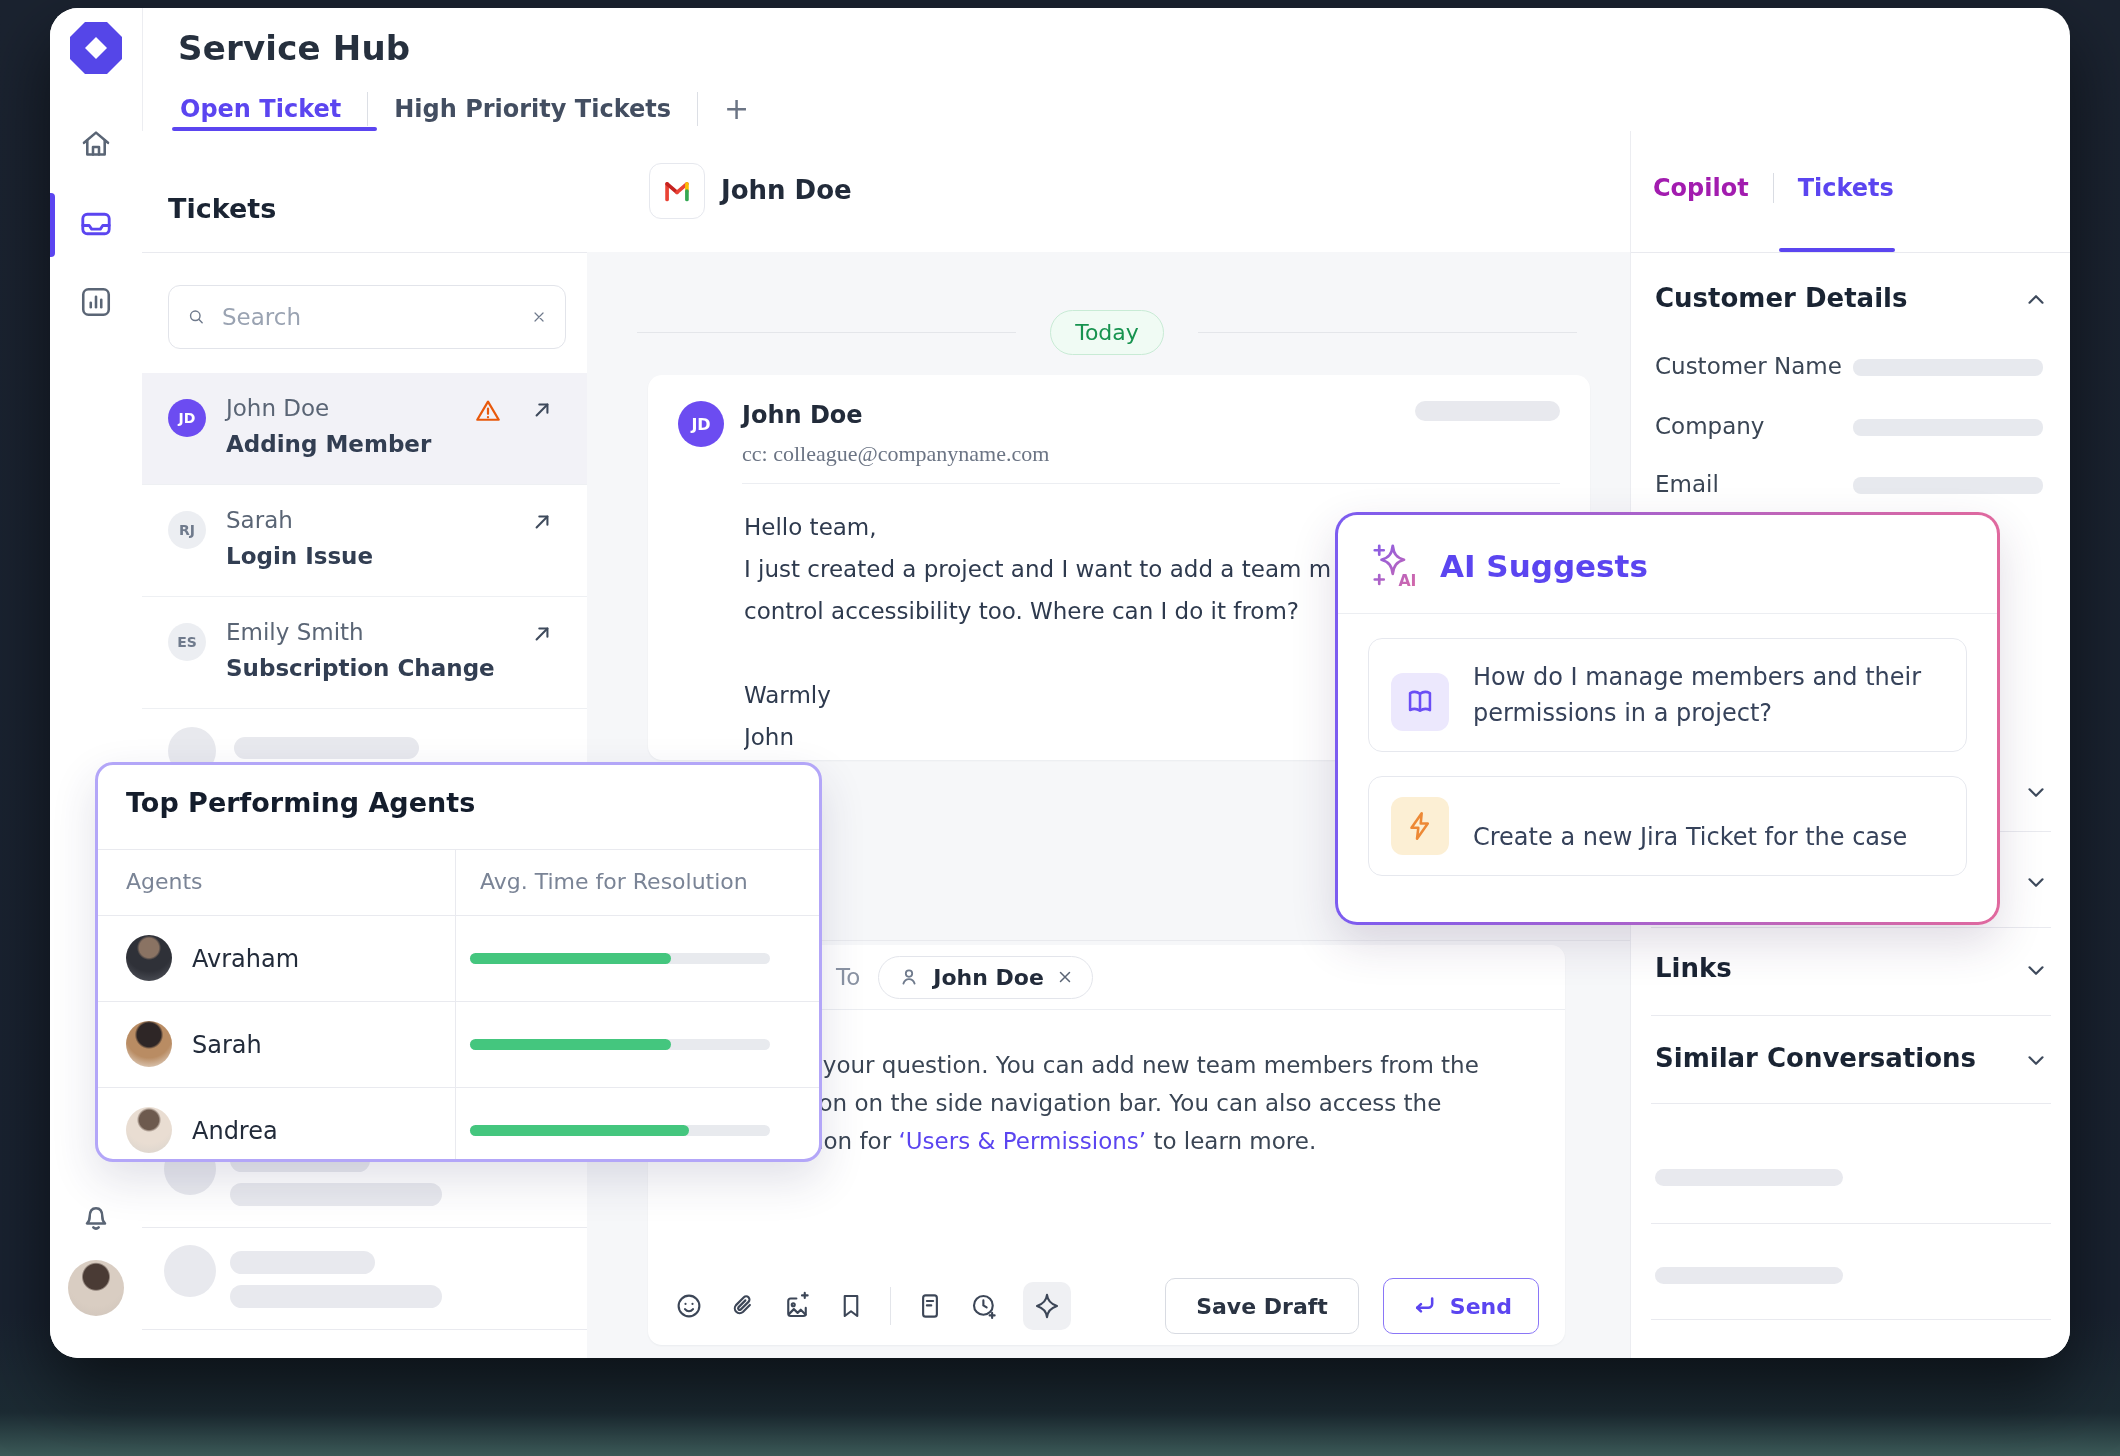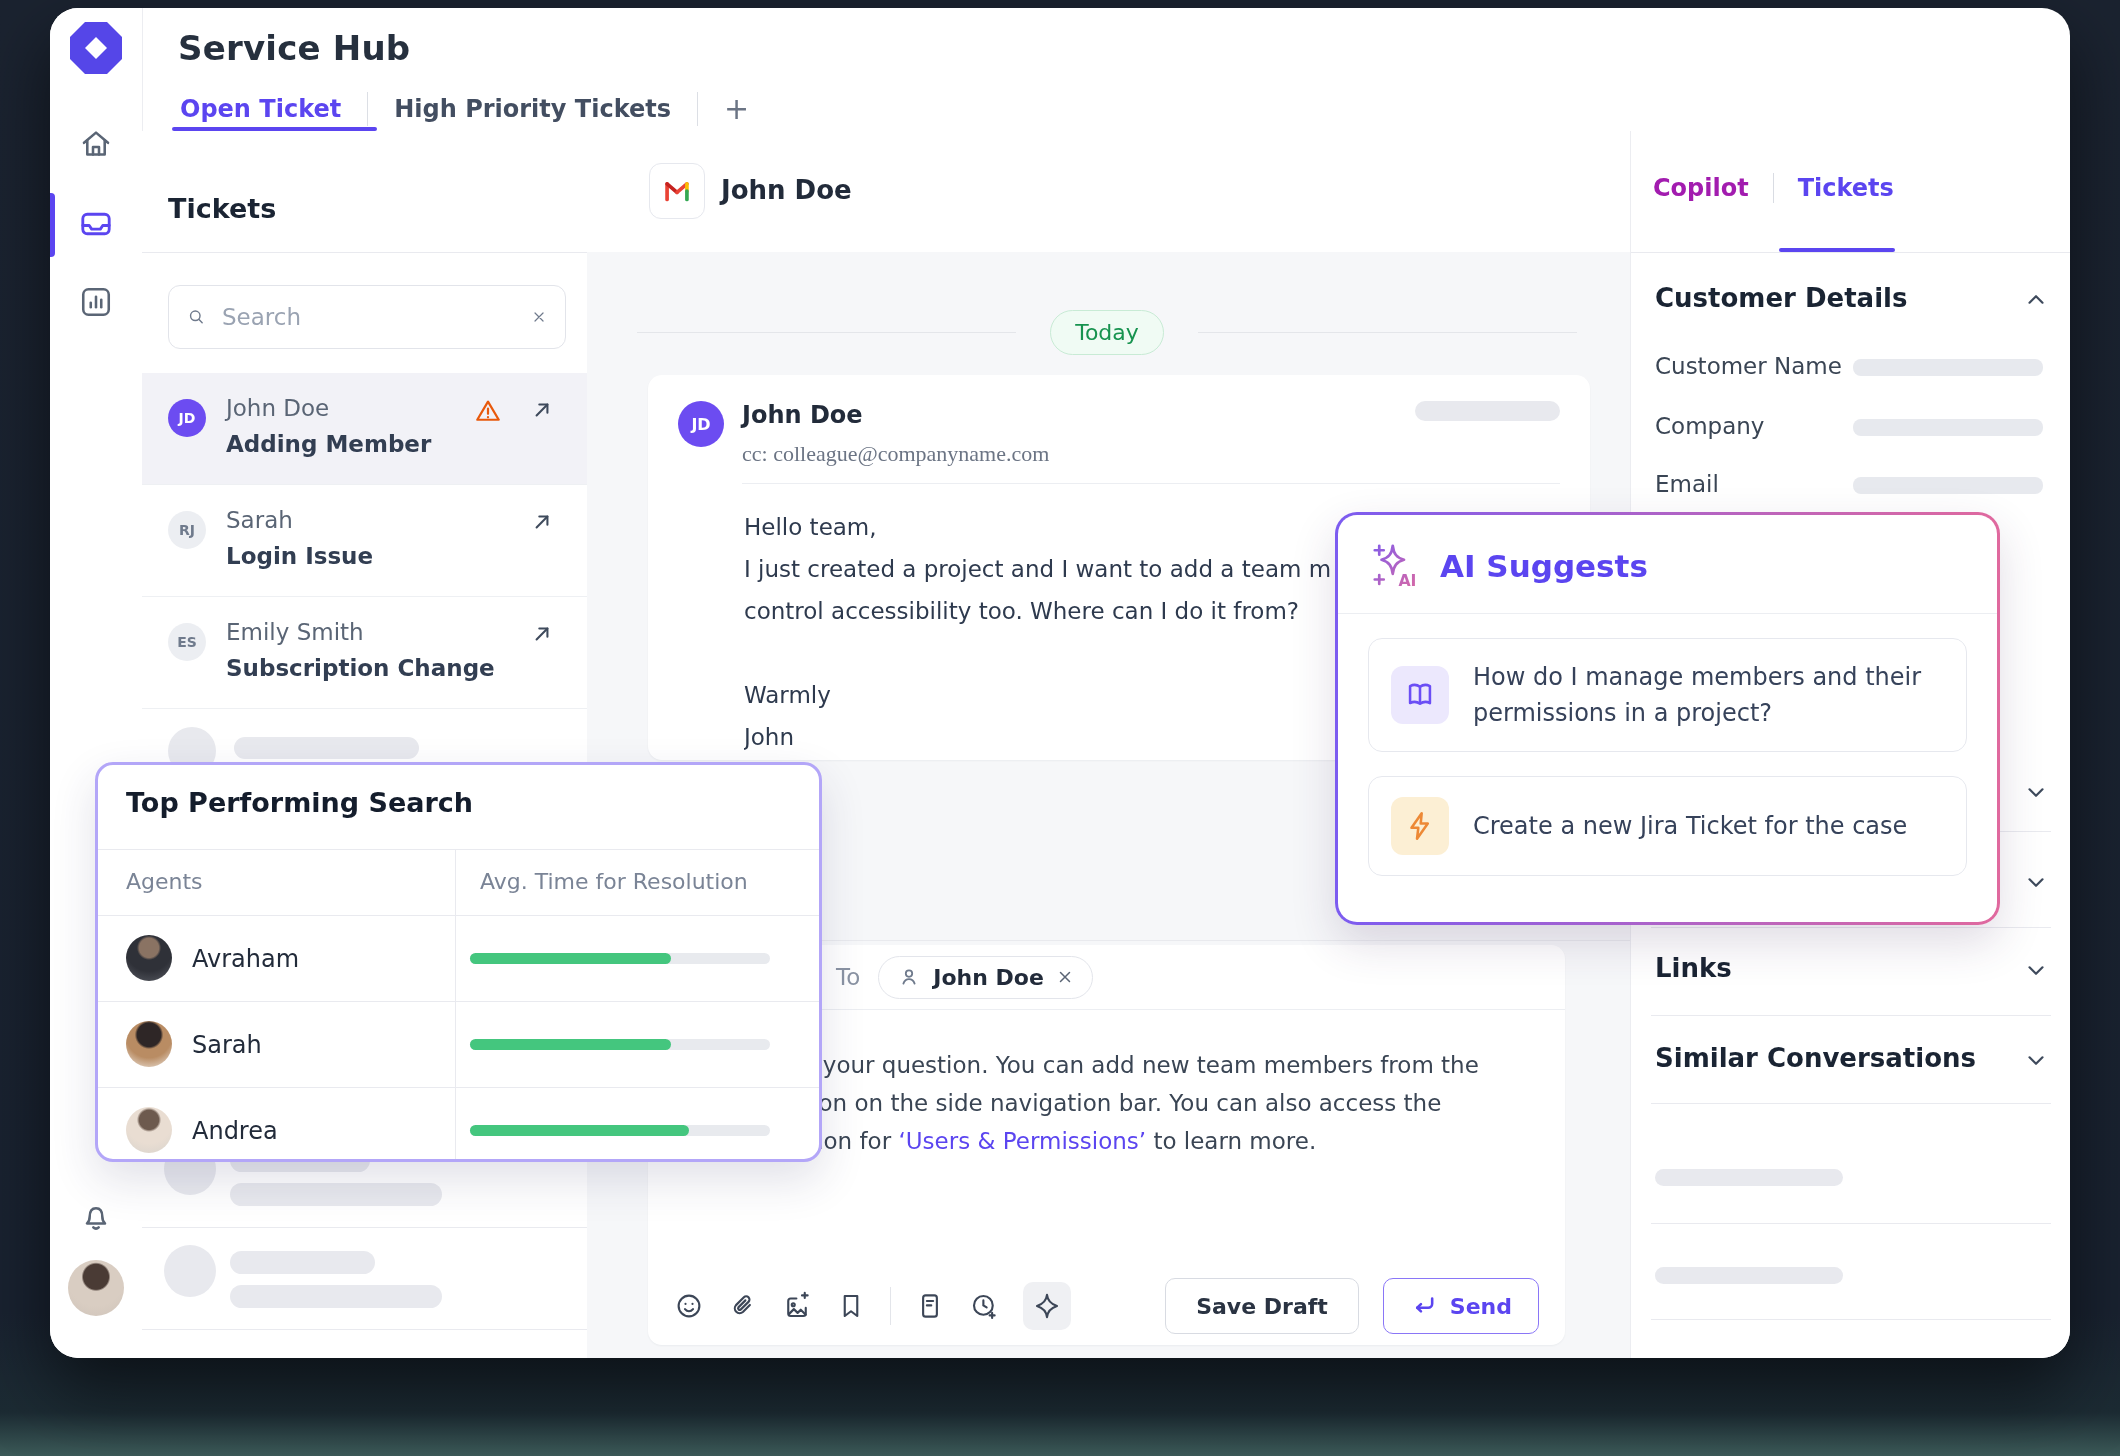--- a/index.html
+++ b/index.html
@@ -131,21 +131,21 @@
   .av-3{background:radial-gradient(circle at 50% 28%,#6d5a4e 0 24%,#e9ddd2 30% 58%,#d8d3cc 100%);}
 
   
   .ai-card-border{position:absolute;left:1285px;top:504px;width:665px;height:413px;border-radius:22px;
     background:linear-gradient(90deg,#7c5cf0,#e0699e);padding:3px;box-sizing:border-box;
     box-shadow:0 18px 45px rgba(60,40,90,.16);}
   .ai-card{width:100%;height:100%;background:#fff;border-radius:19px;box-sizing:border-box;overflow:hidden;}
   .ai-head{display:flex;align-items:center;gap:18px;padding:24px 30px 20px 30px;border-bottom:1px solid #eceef2;}
   .ai-title{font-size:31px;font-weight:700;color:#5b45f0;}
   .ai-item{margin:24px 30px 0 30px;border:1px solid #e6e8ee;border-radius:14px;padding:20px 22px;
-    display:flex;align-items:center;gap:24px;cursor:pointer;background:#fff;}
+    display:flex;align-items:flex-end;gap:24px;cursor:pointer;background:#fff;}
   .ai-tile{width:58px;height:58px;border-radius:12px;display:flex;align-items:center;justify-content:center;flex:0 0 58px;}
   .ai-tile.book{background:#ece8fd;}
   .ai-tile.bolt{background:#fcefd4;}
   .ai-text{font-size:24px;color:#36425a;line-height:36px;max-width:450px;}
 </style>
 </head>
 <body>
 
 <div class="stage">
   <div class="window">
@@ -442,21 +442,21 @@
       </div>
       <div class="hline" style="left:20px;top:972px;width:400px;"></div>
 
       <div class="skel" style="position:absolute;left:24px;top:1038px;width:188px;height:17px;"></div>
       <div class="hline" style="left:20px;top:1092px;width:400px;"></div>
       <div class="skel" style="position:absolute;left:24px;top:1136px;width:188px;height:17px;"></div>
       <div class="hline" style="left:20px;top:1188px;width:400px;"></div>
     </section>
 
     <div class="agents-card">
-      <div class="agents-title">Top Performing Search</div>
+      <div class="agents-title">Top Performing Agents</div>
       <div class="hline" style="left:0;top:84px;width:727px;"></div>
       <div class="vline" style="left:357px;top:84px;height:316px;"></div>
       <div class="ag-col-head" style="left:28px;">Agents</div>
       <div class="ag-col-head" style="left:382px;">Avg. Time for Resolution</div>
       <div class="hline" style="left:0;top:150px;width:727px;"></div>
 
       <div class="ag-row" style="top:150px;">
         <div class="ag-avatar av-1"></div>
         <div class="ag-name">Avraham</div>
         <div class="ag-track">

